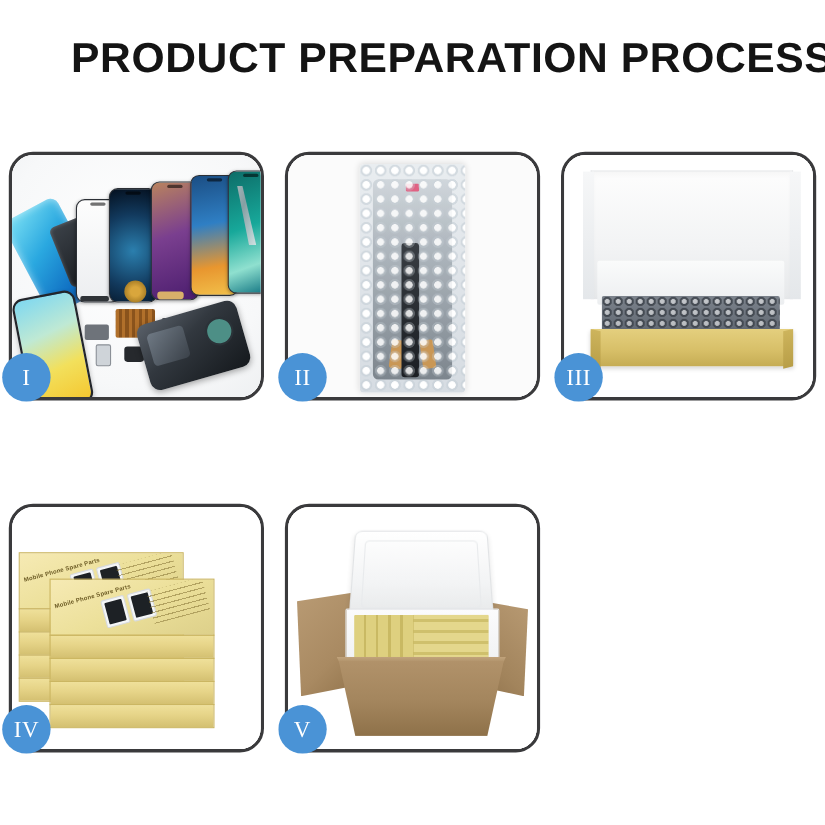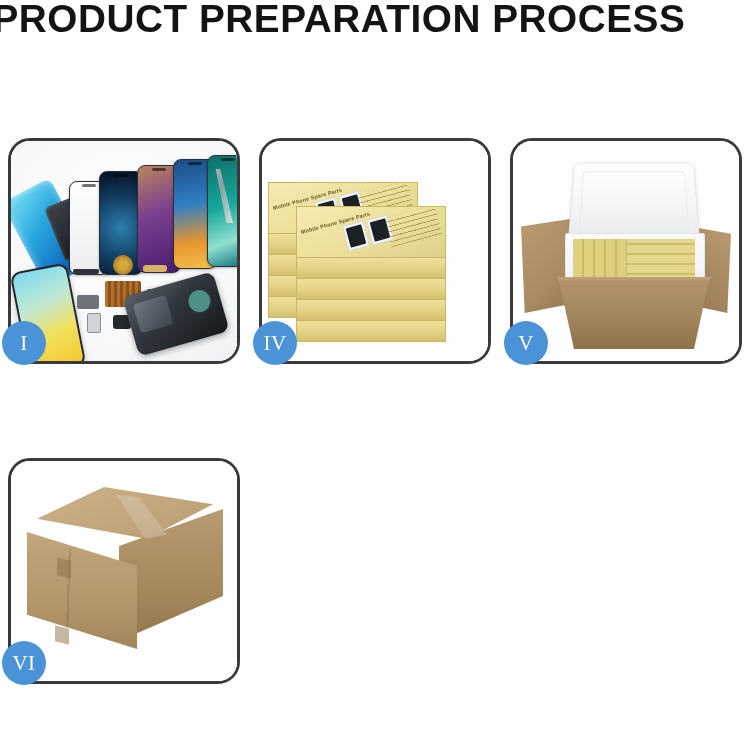--- a/index.html
+++ b/index.html
@@ -10,21 +10,21 @@
   body {
     width: 750px;
     height: 750px;
     overflow: hidden;
     font-family: "Liberation Sans", sans-serif;
     color: #111111;
     position: relative;
   }
 
   
-  #header { text-align: left; }
+  #header { padding-top: 34px; text-align: right; }
   #page-title {
     font-family: "Liberation Sans", sans-serif;
     font-size: 38px;
     font-weight: 700;
     letter-spacing: 0.5px;
     color: #141414;
     line-height: 1;
     transform: scaleX(1.02);
     white-space: nowrap;
   }
@@ -364,21 +364,45 @@
         <div class="pt pt-batt"></div>
         <div class="pt pt-spk"></div>
         <div class="pt pt-tray"></div>
       </div>
       <div class="chassis"></div>
       <div class="tweezers"></div>
     </div>
     <div class="badge">I</div>
   </div>
 
-
+  <div class="panel">
+    <div class="panel-inner">
+      <div class="p2-bg"></div>
+      <div class="bubble-pack">
+        <div class="lcd">
+          <div class="lcd-tag"></div>
+          <div class="lcd-conn-l"></div>
+          <div class="lcd-conn-r"></div>
+        </div>
+        <div class="bubble-overlay"></div>
+      </div>
+    </div>
+    <div class="badge">II</div>
+  </div>
+
+  <div class="panel">
+    <div class="panel-inner">
+      <div class="p3-bg"></div>
+      <div class="box3-lid"></div>
+      <div class="box3-foam"></div>
+      <div class="box3-bubbles"></div>
+      <div class="box3-tray"></div>
+    </div>
+    <div class="badge">III</div>
+  </div>
 
   <div class="panel">
     <div class="panel-inner">
       <div class="p4-bg"></div>
 
       <div class="stack stack-back">
         <div class="sbox sbox-top">
           <div class="lid-label">Mobile Phone Spare Parts</div>
           <div class="lid-thumb lid-thumb-a"></div>
           <div class="lid-thumb lid-thumb-b"></div>
@@ -413,29 +437,14 @@
       <div class="c5-flap-r"></div>
       <div class="c5-foam-lid"></div>
       <div class="c5-foam-box"></div>
       <div class="c5-yellow"></div>
       <div class="c5-rim"></div>
       <div class="c5-body"></div>
     </div>
     <div class="badge">V</div>
   </div>
 
-  <div class="panel">
-    <div class="panel-inner">
-      <div class="p6-bg"></div>
-      <div class="c6">
-        <div class="c6-top"></div>
-        <div class="c6-side"></div>
-        <div class="c6-front"></div>
-        <div class="c6-seam"></div>
-        <div class="c6-tape"></div>
-        <div class="c6-lbl-a"></div>
-        <div class="c6-lbl-b"></div>
-      </div>
-    </div>
-    <div class="badge">VI</div>
-  </div>
 
 </div>
 
 </body></html>

